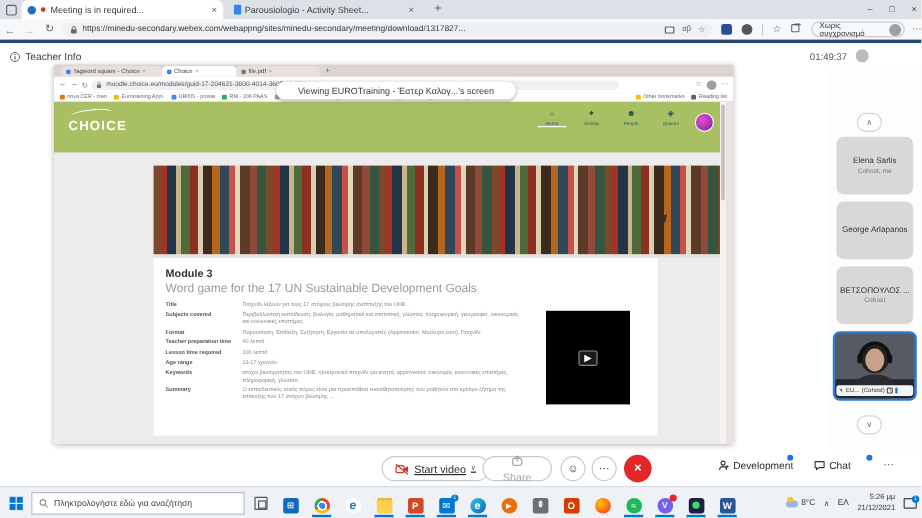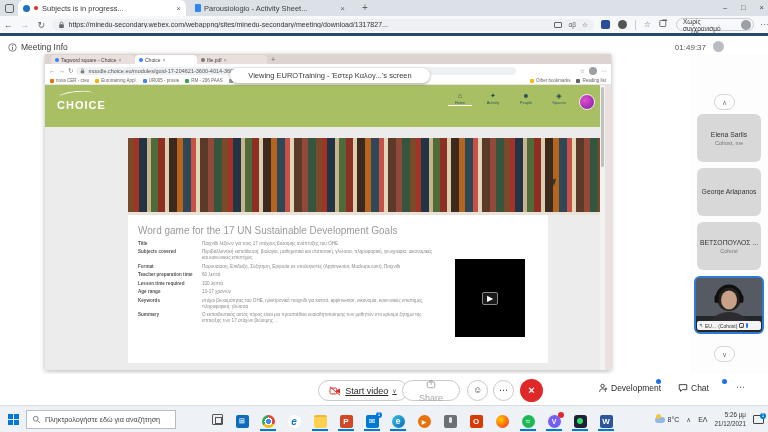--- a/index.html
+++ b/index.html
@@ -122,21 +122,21 @@
 .rightbtn { position:absolute; top:9px; display:flex; align-items:center; gap:3px; font-size:8.5px; color:#2b2b2b; }
 .rb-part { left:598px; } .rb-chat { left:678px; }
 .bluedot { position:absolute; top:5px; width:5px; height:5px; border-radius:50%; background:#1a73e8; }
 .bd1 { left:656px; } .bd2 { left:722px; }
 .rb-more { position:absolute; left:736px; top:8px; font-size:9px; color:#666; }
 
 
 .taskbar { position:absolute; left:0; top:405px; width:768px; height:27px; background:#eef1f6; border-top:1px solid #d8dbe0; }
 .startbtn { position:absolute; left:8px; top:8px; width:11px; height:11px; display:grid; grid-template-columns:5px 5px; grid-template-rows:5px 5px; gap:1px; }
 .startbtn span { background:#0078d7; }
-.searchbox { position:absolute; left:26px; top:4px; width:150px; height:19px; background:#fff; border:1px solid #b9bcc2; display:flex; align-items:center; gap:4px; padding:0 5px; }
+.searchbox { position:absolute; left:26px; top:4px; width:178px; height:19px; background:#fff; border:1px solid #b9bcc2; display:flex; align-items:center; gap:4px; padding:0 5px; }
 .searchbox .ph { font-size:7.2px; color:#444; white-space:nowrap; }
 .taskview { position:absolute; left:212px; top:8px; width:11px; height:11px; border:1px solid #555; border-radius:1px; }
 .taskview::after { content:""; position:absolute; left:2px; top:2px; width:5px; height:5px; border:1px solid #555; }
 .tb-app { position:absolute; top:6px; width:20px; height:18px; display:flex; align-items:center; justify-content:center; }
 .tb-app.active::after { content:""; position:absolute; left:2px; bottom:-1px; width:16px; height:2px; background:#0078d7; }
 .tile { width:13px; height:13px; display:flex; align-items:center; justify-content:center; font-size:8px; font-weight:bold; color:#fff; }
 .t-store { background:#0f6cbd; border-radius:2px; font-size:7px; }
 .t-chrome { border-radius:50%; background:radial-gradient(circle at 50% 50%, #4285f4 0 2.5px, #fff 2.5px 4px, rgba(0,0,0,0) 4px), conic-gradient(#ea4335 0 33%, #fbbc05 33% 66%, #34a853 66% 100%); }
 .t-ie { background:#fff; border-radius:50%; color:#1a73c9; font-style:italic; font-size:10px; }
 .t-explorer { background:#ffd04e; border-radius:2px; border-top:2px solid #e8b93c; }
@@ -169,21 +169,21 @@
 </head>
 <body>
 
 <div class="screen">
 
   <div class="tabstrip">
     <div class="tab-actions"></div>
     <div class="etab etab1 active">
       <span class="fav-webex"></span>
       <span class="rec-dot"></span>
-      <span class="title">Subjects is in progress...</span>
+      <span class="title">Meeting is in required...</span>
       <span class="close">×</span>
     </div>
     <div class="etab etab2">
       <span class="fav-docs"></span>
       <span class="title">Parousiologio - Activity Sheet...</span>
       <span class="close">×</span>
     </div>
     <div class="newtab">+</div>
     <div class="wincontrols">
       <span>–</span>
@@ -231,21 +231,21 @@
 
   <div class="webex-main">
     <div class="meeting-info">
       <span class="ic-svg">
           <svg width="9" height="9" viewBox="0 0 12 12">
             <circle cx="6" cy="6" r="5" fill="none" stroke="#555" stroke-width="1"></circle>
             <rect x="5.4" y="5" width="1.2" height="4" fill="#555"></rect>
             <rect x="5.4" y="2.6" width="1.2" height="1.2" fill="#555"></rect>
           </svg>
         </span>
-      <span>Meeting Info</span>
+      <span>Teacher Info</span>
     </div>
     <div class="timer-row">01:49:37</div>
     <div class="timer-icon"></div>
 
     <div class="shared">
       <div class="in-tabstrip">
         <div class="intab intab1">
           <span class="dot"></span>
           <span>Tagword square - Choice</span>
           <span class="x">×</span>
@@ -349,20 +349,21 @@
             </div>
             <div class="nav-item">
               <div class="ic">◈</div>
               <div class="lb">Spaces</div>
             </div>
           </div>
           <span class="site-avatar"></span>
         </div>
         <div class="hero"></div>
         <div class="card">
+          <div class="mod-title">Module 3</div>
           <div class="mod-sub">Word game for the 17 UN Sustainable Development Goals</div>
           <div class="drow">
               <span class="dlabel">Title</span>
               <span class="dvalue">Παιχνίδι λέξεων για τους 17 στόχους βιώσιμης ανάπτυξης του ΟΗΕ</span>
             </div>
           <div class="drow">
               <span class="dlabel">Subjects covered</span>
               <span class="dvalue">Περιβαλλοντική εκπαίδευση, βιολογία, μαθηματικά και στατιστική, γλώσσα, πληροφορική, γεωγραφία, οικονομικές και κοινωνικές επιστήμες</span>
             </div>
           <div class="drow">

